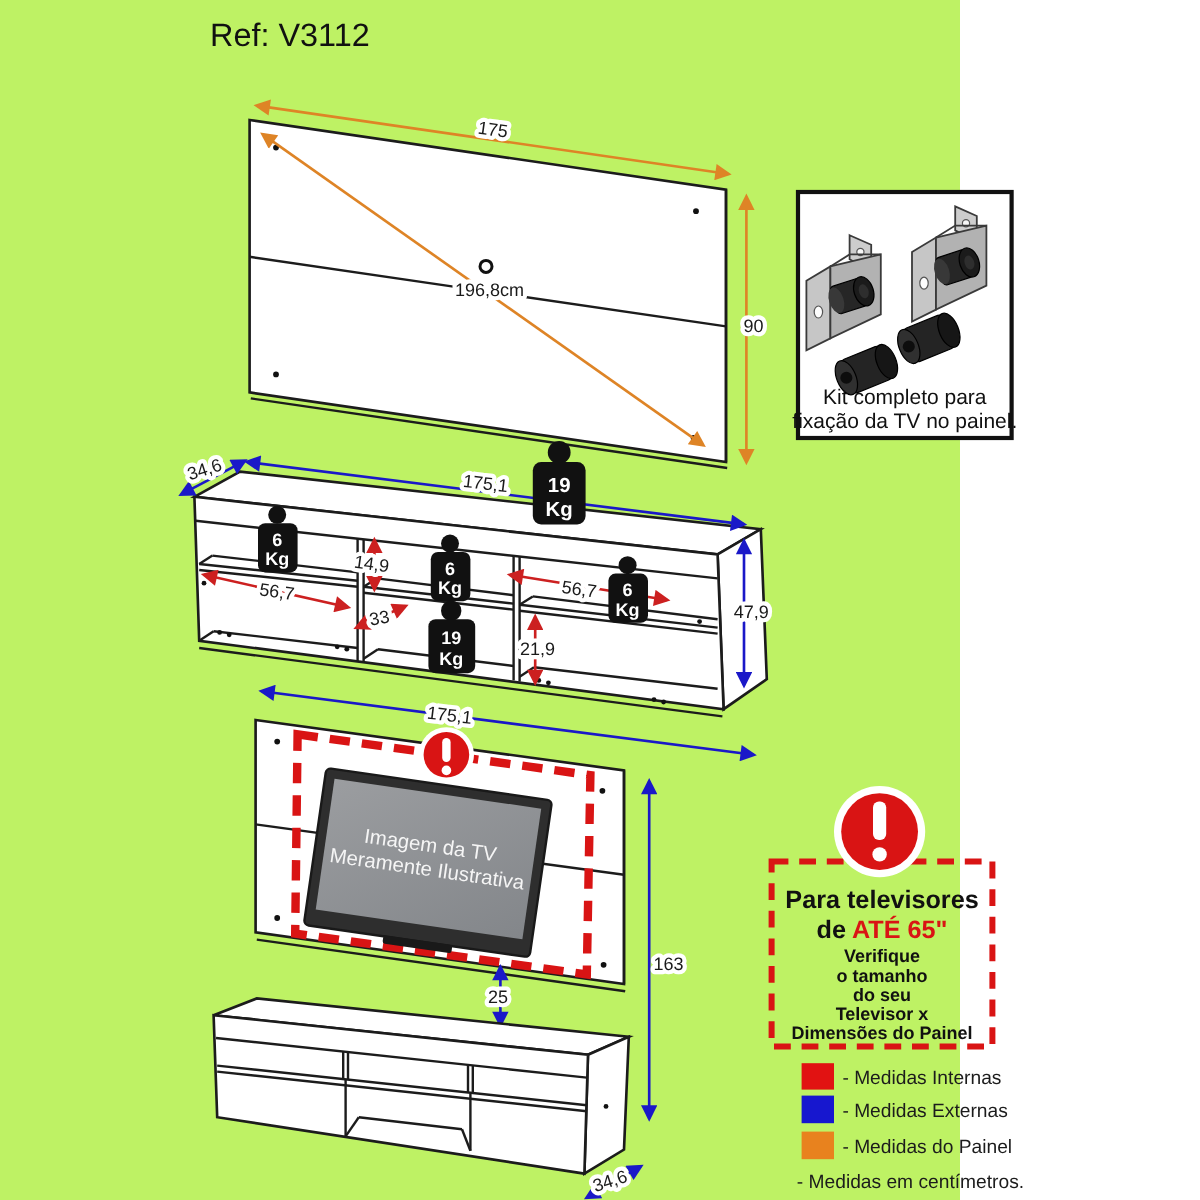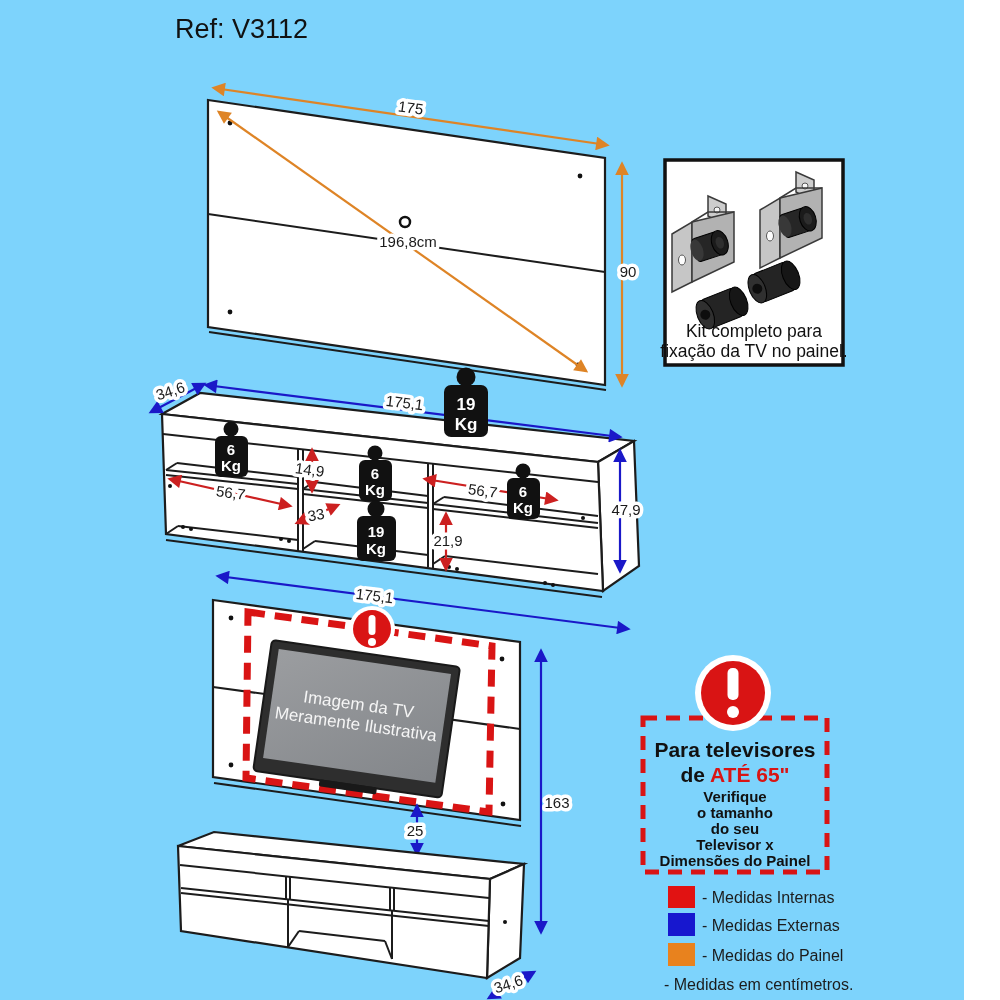--- a/index.html
+++ b/index.html
@@ -1,16 +1,16 @@
 <!DOCTYPE html>
 <html><head>
 <meta charset="utf-8">
 <style>
   html,body{margin:0;padding:0;background:#ffffff;}
-  .stage{width:964px;height:1000px;position:relative;background:#7dd3fc;}
+  .stage{width:800px;height:1000px;position:relative;background:#bef264;}
   svg{display:block;}
   text{font-family:"Liberation Sans","DejaVu Sans",sans-serif;}
   .title-t{font-size:27px;fill:#111;}
   .lbl{font-size:15px;fill:#1a1a1a;text-anchor:middle;paint-order:stroke;stroke:#fff;stroke-width:7px;stroke-linejoin:round;}
   .cap{font-size:17.5px;fill:#111;text-anchor:middle;}
   .wl{fill:#fff;font-weight:700;text-anchor:middle;}
   .w15{font-size:15px;} .w17{font-size:17px;}
   .warn-title{font-size:21px;font-weight:700;fill:#111;text-anchor:middle;}
   .warn-body{font-size:15px;font-weight:700;fill:#111;text-anchor:middle;}
   .leg{font-size:16px;fill:#1c1c1c;}

